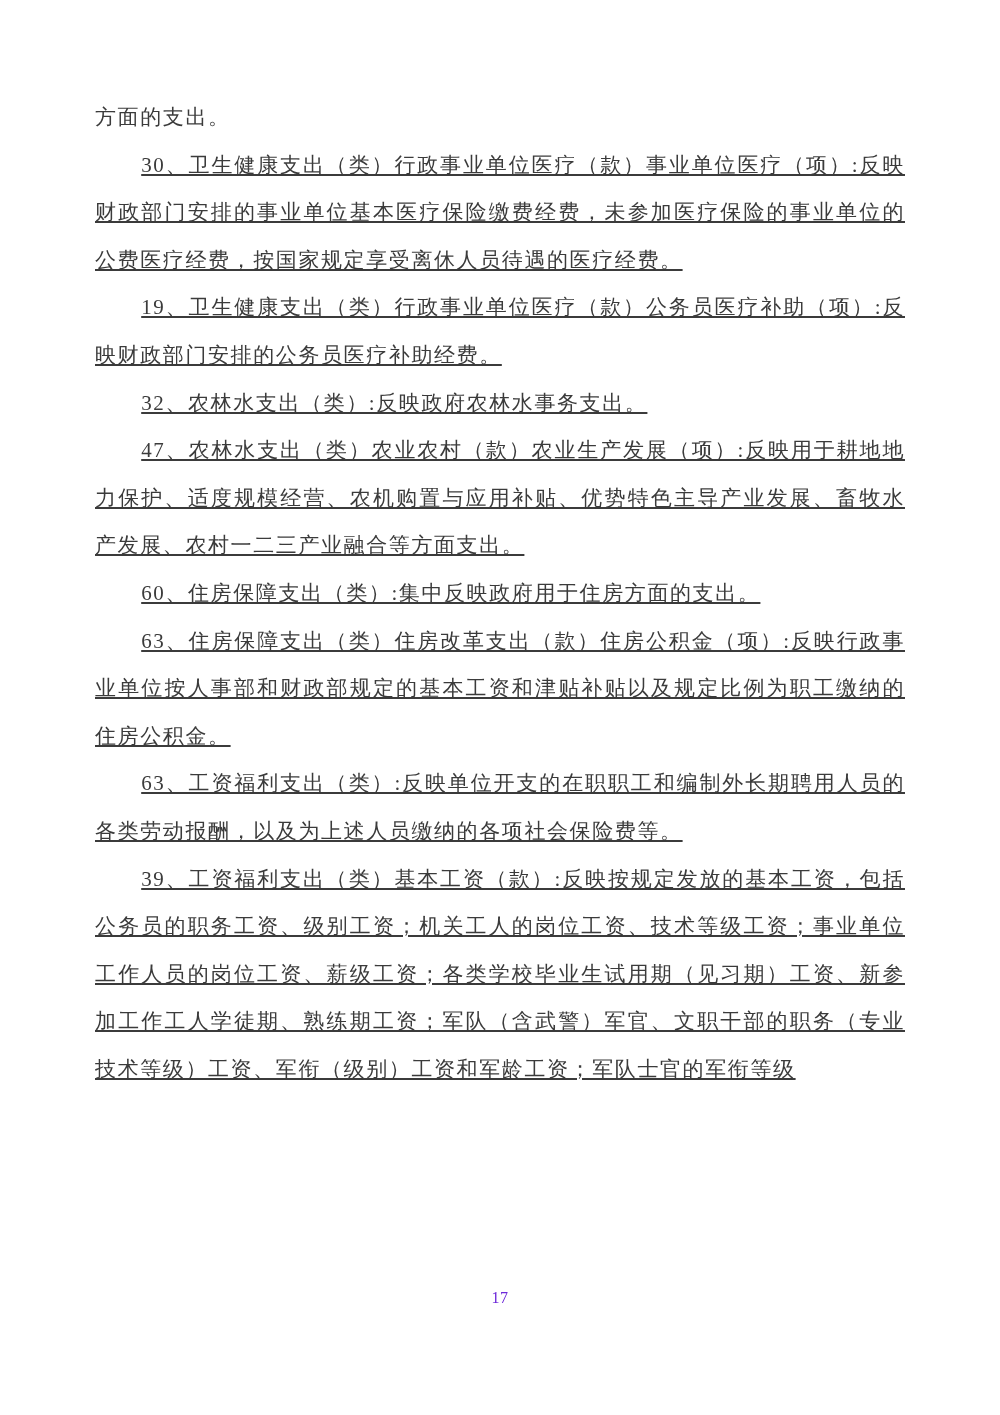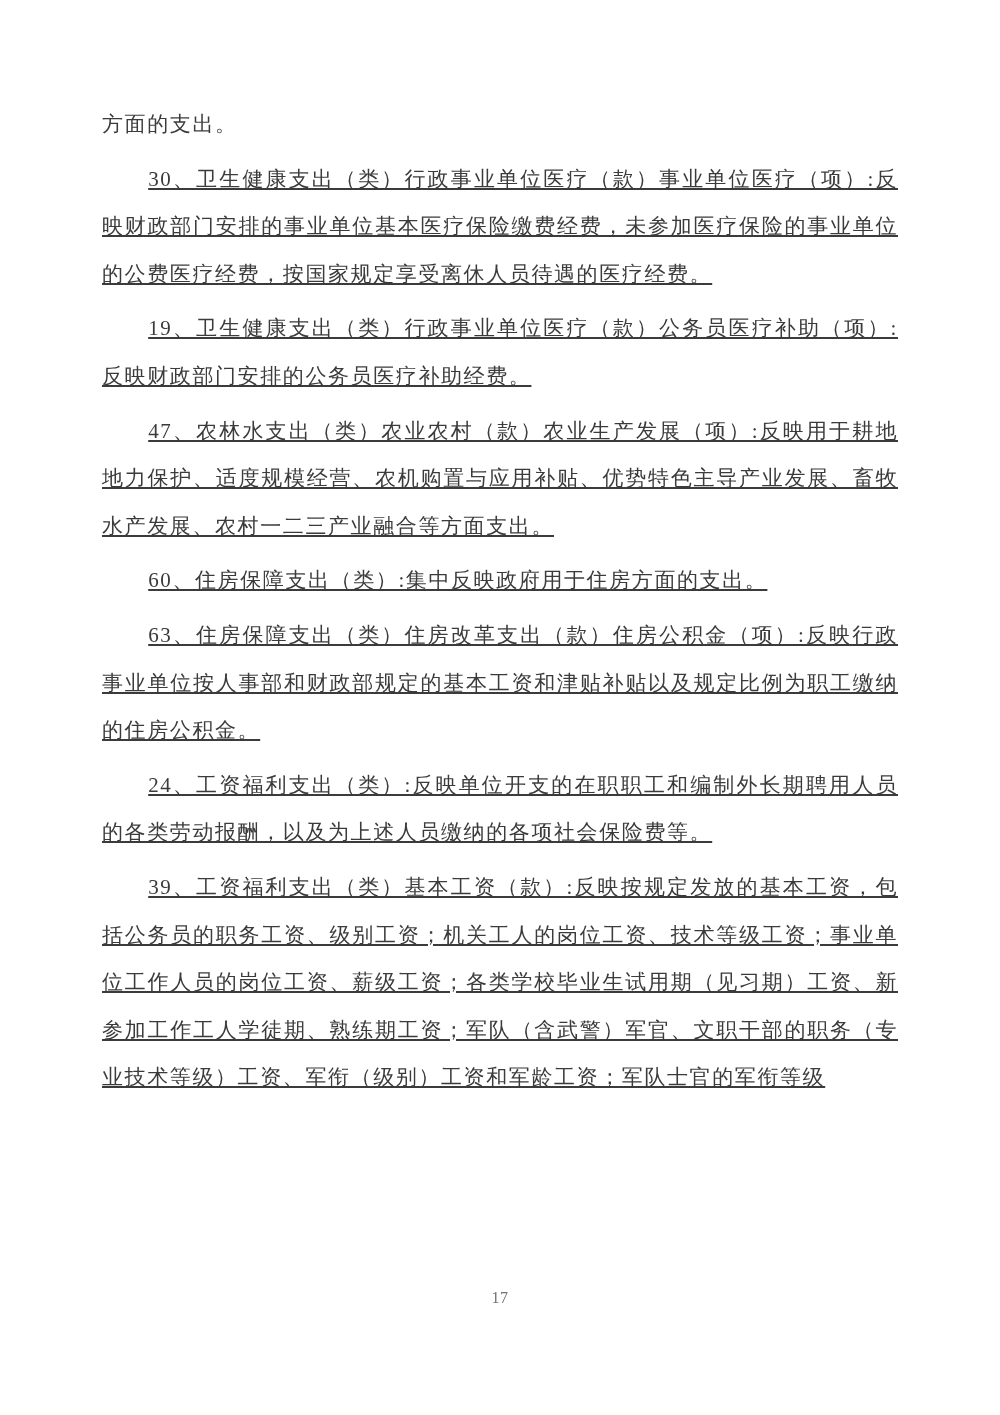--- a/index.html
+++ b/index.html
@@ -21,21 +21,21 @@
     background: #ffffff;
   }
   .content {
     position: absolute;
     top: 94px;
     left: 95px;
     width: 810px;
     color: #3b3b3b;
   }
   .content p {
-    margin: 7px;
+    margin: 0;
     padding: 0;
     font-size: 21px;
     line-height: 47.6px;
     letter-spacing: 1.6px;
     text-align: justify;
     text-justify: inter-character;
     text-align-last: left;
     word-break: break-all;
   }
   .content p.indent {
@@ -43,32 +43,33 @@
     text-decoration: underline;
   }
   .footer {
     position: absolute;
     top: 1283px;
     left: 0;
     width: 1000px;
     text-align: center;
     font-size: 16px;
     line-height: 30px;
-    color: #737373;
+    color: #6d28d9;
     letter-spacing: 0.5px;
   }
 </style>
 </head>
 <body>
 
 <div class="page">
   <div class="content">
     <p>方面的支出。</p>
     <p class="indent">30、卫生健康支出（类）行政事业单位医疗（款）事业单位医疗（项）:反映财政部门安排的事业单位基本医疗保险缴费经费，未参加医疗保险的事业单位的公费医疗经费，按国家规定享受离休人员待遇的医疗经费。</p>
     <p class="indent">19、卫生健康支出（类）行政事业单位医疗（款）公务员医疗补助（项）:反映财政部门安排的公务员医疗补助经费。</p>
+    <p class="indent">32、农林水支出（类）:反映政府农林水事务支出。</p>
     <p class="indent">47、农林水支出（类）农业农村（款）农业生产发展（项）:反映用于耕地地力保护、适度规模经营、农机购置与应用补贴、优势特色主导产业发展、畜牧水产发展、农村一二三产业融合等方面支出。</p>
     <p class="indent">60、住房保障支出（类）:集中反映政府用于住房方面的支出。</p>
     <p class="indent">63、住房保障支出（类）住房改革支出（款）住房公积金（项）:反映行政事业单位按人事部和财政部规定的基本工资和津贴补贴以及规定比例为职工缴纳的住房公积金。</p>
-    <p class="indent">24、工资福利支出（类）:反映单位开支的在职职工和编制外长期聘用人员的各类劳动报酬，以及为上述人员缴纳的各项社会保险费等。</p>
+    <p class="indent">63、工资福利支出（类）:反映单位开支的在职职工和编制外长期聘用人员的各类劳动报酬，以及为上述人员缴纳的各项社会保险费等。</p>
     <p class="indent">39、工资福利支出（类）基本工资（款）:反映按规定发放的基本工资，包括公务员的职务工资、级别工资；机关工人的岗位工资、技术等级工资；事业单位工作人员的岗位工资、薪级工资；各类学校毕业生试用期（见习期）工资、新参加工作工人学徒期、熟练期工资；军队（含武警）军官、文职干部的职务（专业技术等级）工资、军衔（级别）工资和军龄工资；军队士官的军衔等级</p>
   </div>
   <div class="footer">17</div>
 </div>
 
 </body></html>

